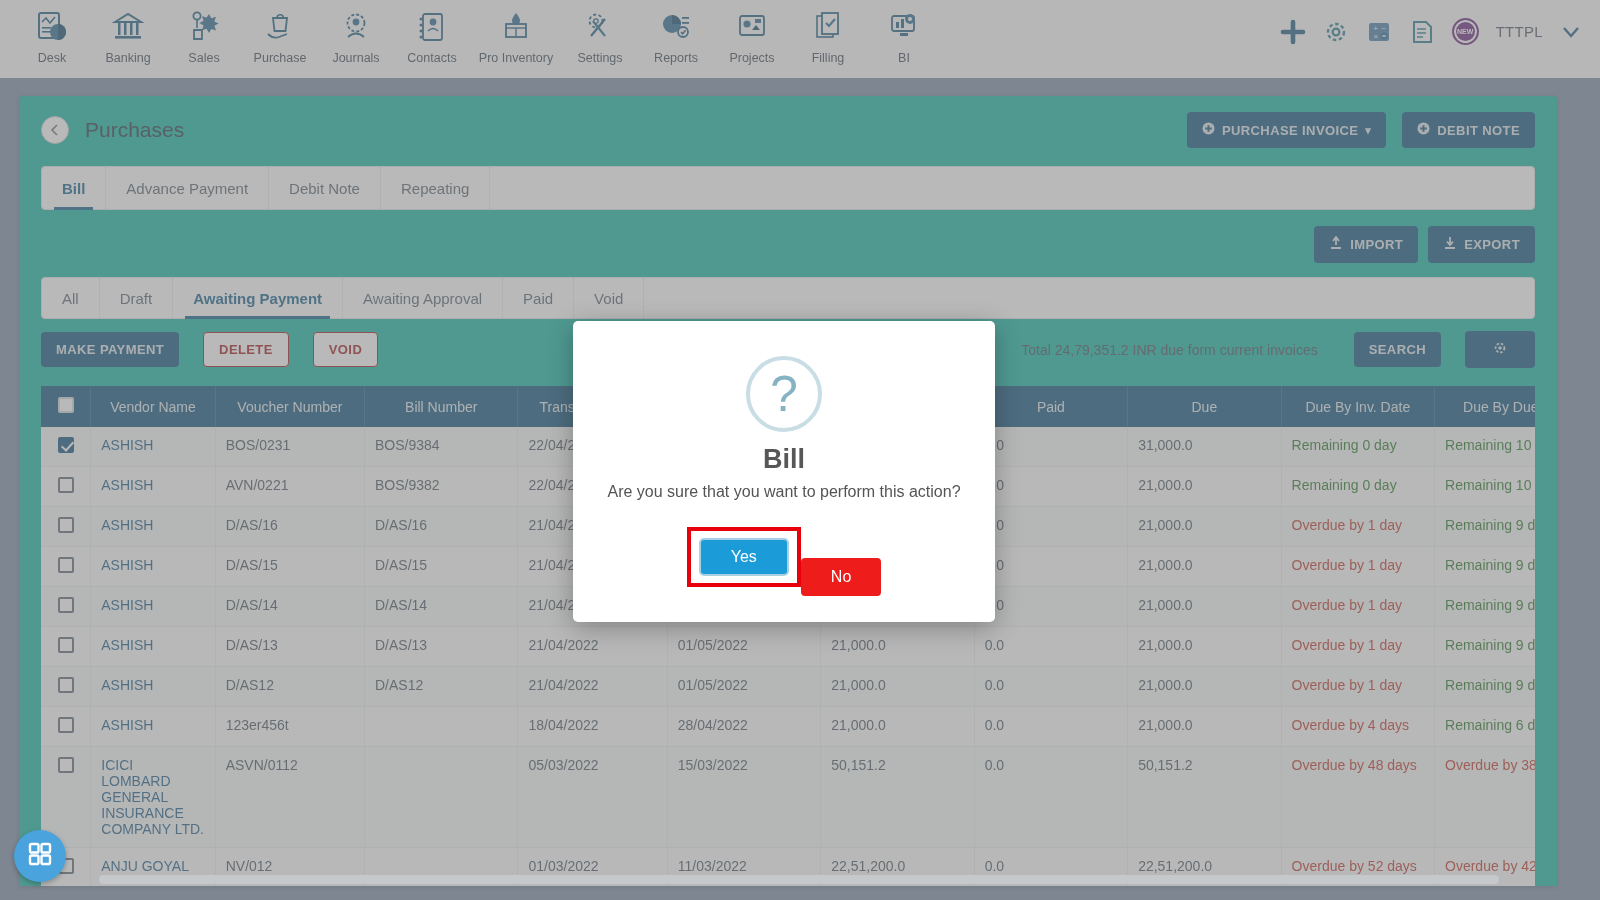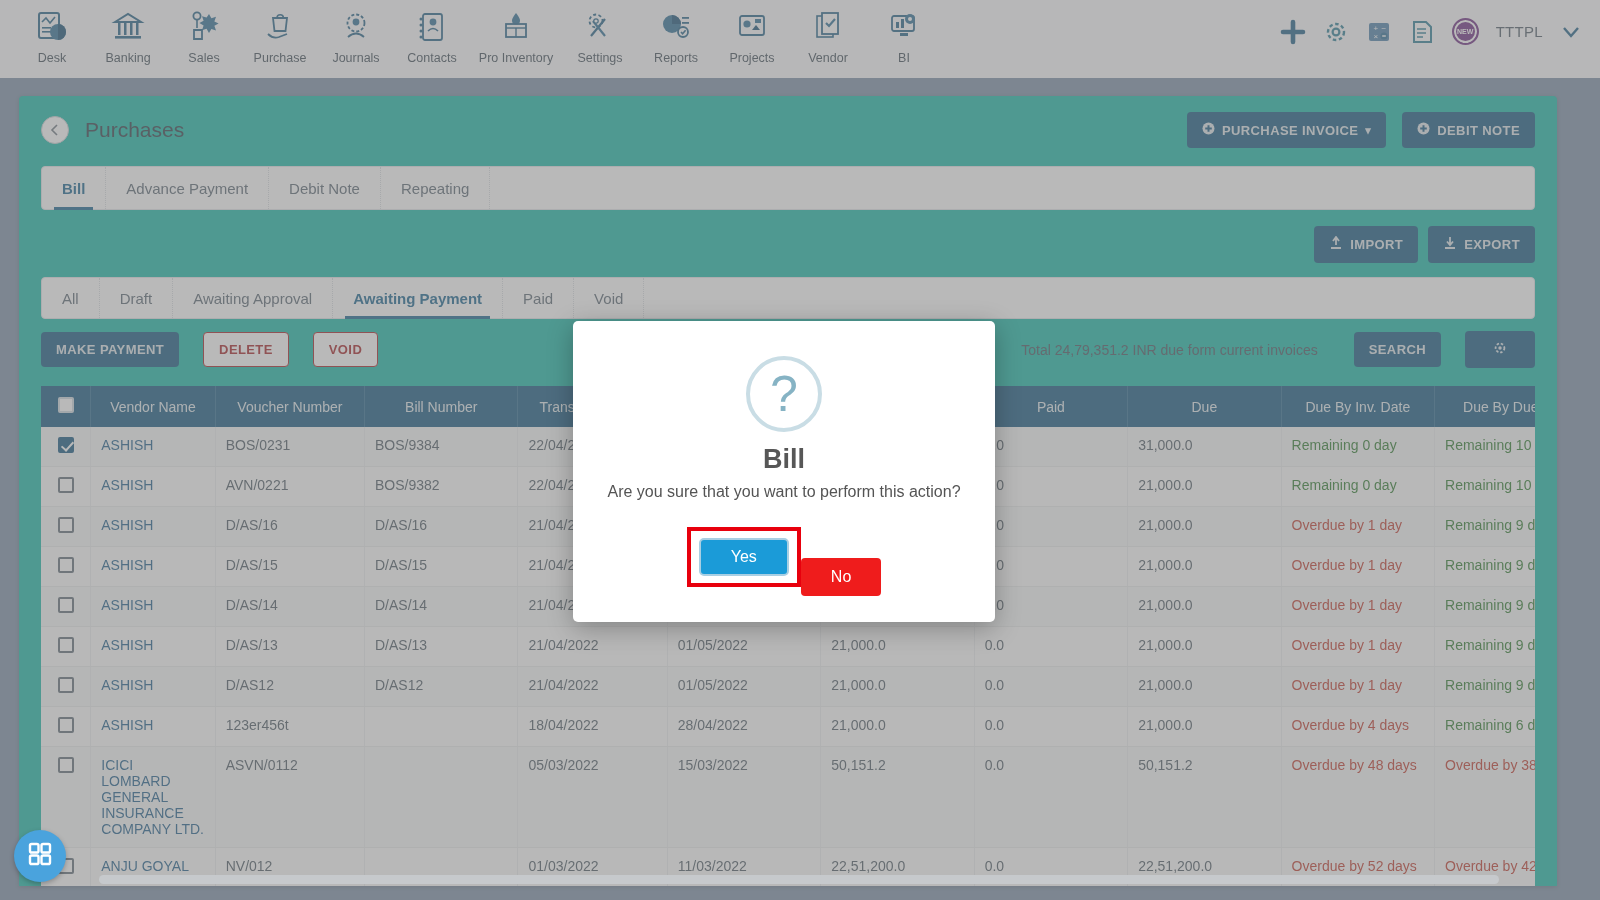--- a/index.html
+++ b/index.html
@@ -279,21 +279,21 @@
         <span class="navlabel">Projects</span>
       </div>
       <div class="navitem">
         <span class="navicon">
             <svg width="34" height="34" viewBox="0 0 34 34">
               <rect x="6" y="6" width="16" height="21" fill="none" stroke="#1f5f86" stroke-width="1.6"></rect>
               <rect x="11" y="3" width="16" height="21" fill="#fff" stroke="#1f5f86" stroke-width="1.8"></rect>
               <path d="M15 13 l3 3 6-7" fill="none" stroke="#2b6d95" stroke-width="2.2"></path>
             </svg>
           </span>
-        <span class="navlabel">Vendor</span>
+        <span class="navlabel">Filling</span>
       </div>
       <div class="navitem">
         <span class="navicon">
             <svg width="34" height="34" viewBox="0 0 34 34">
               <rect x="5" y="6" width="22" height="15" rx="2" fill="none" stroke="#1f5f86" stroke-width="1.8"></rect>
               <path d="M13 23 h8 v3 h-8z" fill="#1f5f86"></path>
               <circle cx="23" cy="9" r="5" fill="#2b6d95"></circle>
               <circle cx="23" cy="9" r="2" fill="#fff"></circle>
               <rect x="9" y="12" width="3" height="6" fill="#1f5f86"></rect>
               <rect x="14" y="9" width="3" height="9" fill="#1f5f86"></rect>
@@ -401,25 +401,25 @@
         </button>
       </div>
 
       <div class="statusbar">
         <div class="tab">
             <span>All</span>
           </div>
         <div class="tab">
             <span>Draft</span>
           </div>
-        <div class="tab">
-            <span>Awaiting Approval</span>
-          </div>
         <div class="tab active">
             <span>Awaiting Payment</span>
+          </div>
+        <div class="tab">
+            <span>Awaiting Approval</span>
           </div>
         <div class="tab">
             <span>Paid</span>
           </div>
         <div class="tab">
             <span>Void</span>
           </div>
       </div>
 
       <div class="actionrow">

